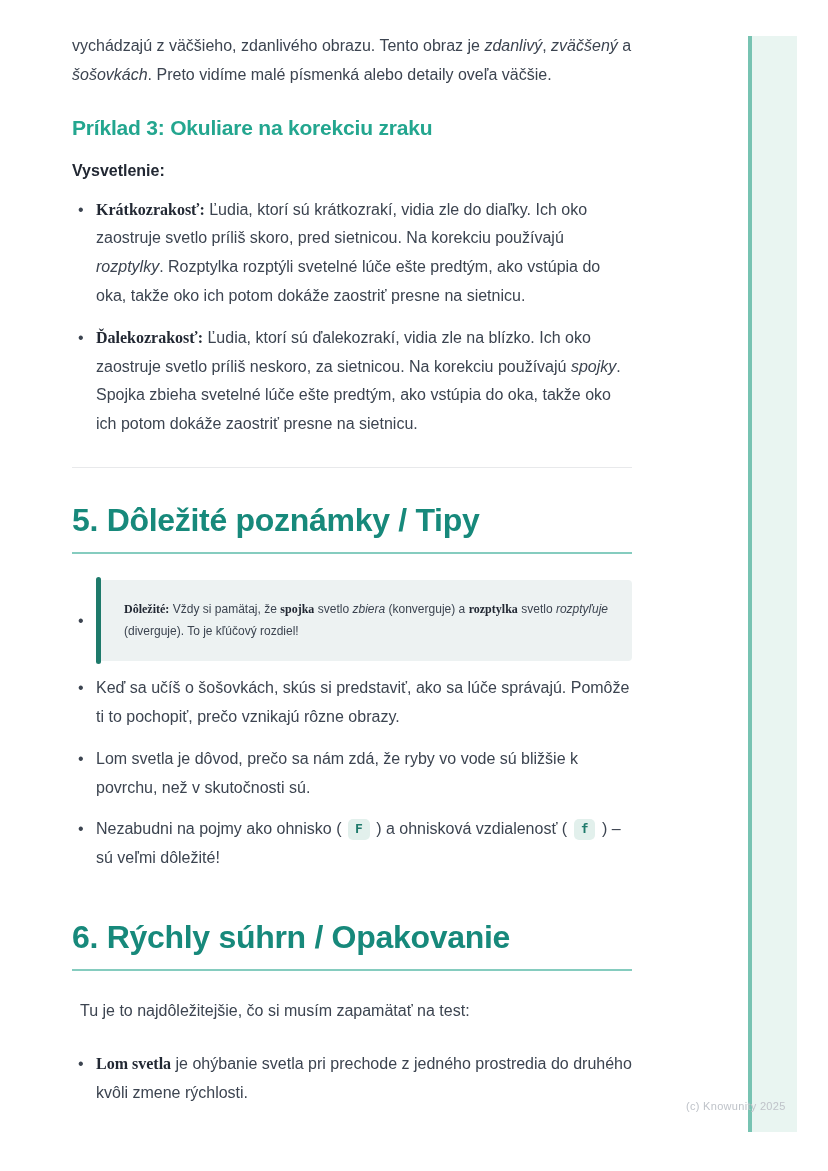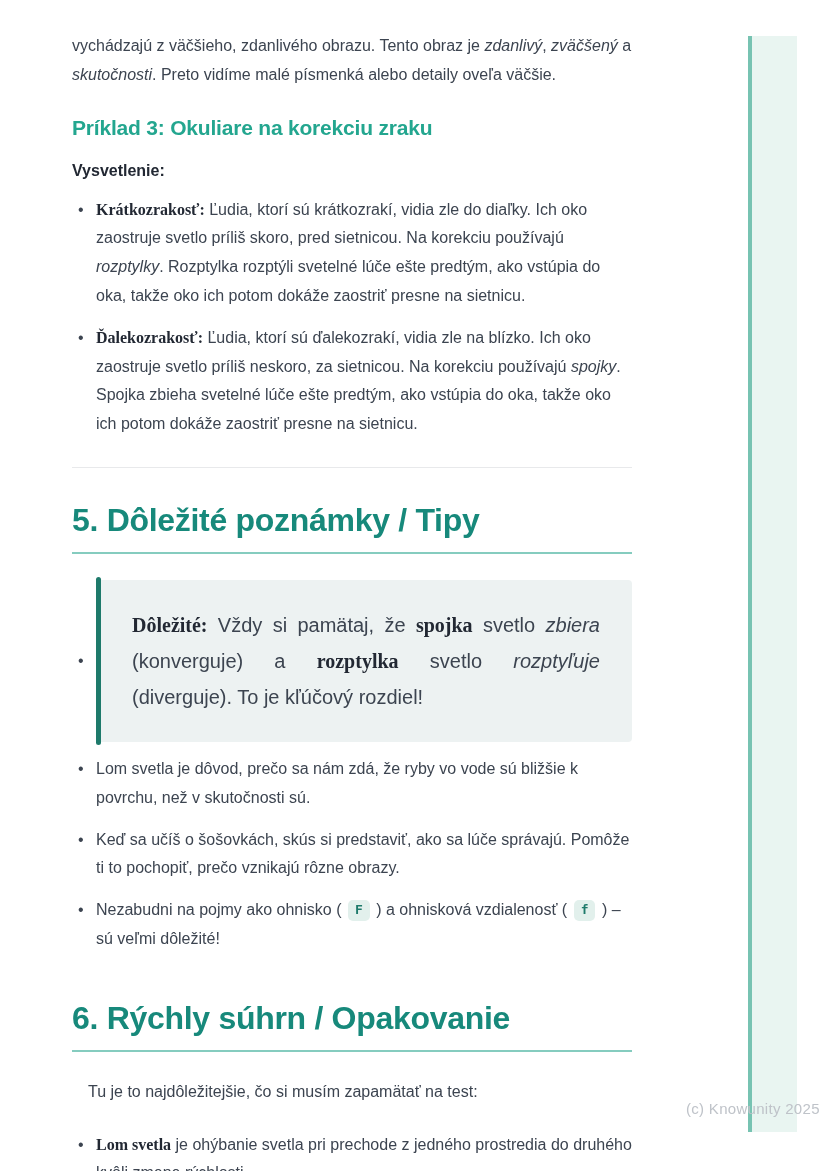--- a/index.html
+++ b/index.html
@@ -80,89 +80,89 @@
   }
   .callout::before{
     content:"";
     position:absolute;
     left:0;top:-3px;bottom:-3px;
     width:5px;
     border-radius:4px;
     background:var(--callout_border,#1E7A6B);
   }
   .callout p{
-    margin:12px;
-    font-size:20px;
+    margin:4px;
+    font-size:12px;
     line-height:1.8;
     text-align:justify;
   }
   .b{font-weight:700;color:var(--text_bold,#222833);font-family:Liberation Serif, serif;}
   .i{font-style:italic;text-align:center;}
   code.badge{
     display:inline-block;
     background:var(--badge_bg,#E2F0EC);
     color:var(--badge_text,#1E7A6B);
     font-family:"DejaVu Sans Mono","Liberation Mono",monospace;
     font-weight:700;
     font-size:13px;
     line-height:1.3;
     padding:2px 7px;
     margin:0 2px;
     border-radius:5px;
     vertical-align:1px;
   }
   p.summary-intro{
-    margin:0 0 24px 16px;
+    margin:0 0 24px 8px;
     font-size:16px;
     line-height:1.8;
   }
   .side-band{
     position:absolute;
     left:748px;top:36px;
     width:45px;height:1096px;
     background:var(--band_fill,#E9F5F1);
     border-left:4px solid var(--band_line,#77C3B2);
   }
   .watermark{
     position:absolute;
     left:686px;top:1100px;
-    font-size:15px;
+    font-size:11px;
     letter-spacing:0.3px;
     color:var(--watermark,#BFC3C9);
     z-index:2;
   }
 </style>
 </head>
 <body>
 
 <div class="content">
 
-  <p class="body-text"><span class="">vychádzajú z väčšieho, zdanlivého obrazu. Tento obraz je </span><span class="i">zdanlivý</span><span class="">, </span><span class="i">zväčšený</span><span class=""> a </span><span class="i">skutočnosti</span><span class="">. Preto vidíme malé písmenká alebo detaily oveľa väčšie.</span></p>
+  <p class="body-text"><span class="">vychádzajú z väčšieho, zdanlivého obrazu. Tento obraz je </span><span class="i">zdanlivý</span><span class="">, </span><span class="i">zväčšený</span><span class=""> a </span><span class="i">šošovkách</span><span class="">. Preto vidíme malé písmenká alebo detaily oveľa väčšie.</span></p>
 
   <h3 class="example-title">Príklad 3: Okuliare na korekciu zraku</h3>
 
   <p class="bold-label">Vysvetlenie:</p>
 
   <ul class="bullet-list">
     <li><span class="b ">Krátkozrakosť:</span><span class=""> Ľudia, ktorí sú krátkozrakí, vidia zle do diaľky. Ich oko zaostruje svetlo príliš skoro, pred sietnicou. Na korekciu používajú </span><span class="i">rozptylky</span><span class="">. Rozptylka rozptýli svetelné lúče ešte predtým, ako vstúpia do oka, takže oko ich potom dokáže zaostriť presne na sietnicu.</span></li>
     <li><span class="b ">Ďalekozrakosť:</span><span class=""> Ľudia, ktorí sú ďalekozrakí, vidia zle na blízko. Ich oko zaostruje svetlo príliš neskoro, za sietnicou. Na korekciu používajú </span><span class="i">spojky</span><span class="">. Spojka zbieha svetelné lúče ešte predtým, ako vstúpia do oka, takže oko ich potom dokáže zaostriť presne na sietnicu.</span></li>
   </ul>
 
   <hr class="divider">
 
   <h2 class="section-title">5. Dôležité poznámky / Tipy</h2>
 
   <ul class="bullet-list">
     <li class="callout-item">
       <div class="callout">
         <p><span class="b ">Dôležité:</span><span class=""> Vždy si pamätaj, že </span><span class="b ">spojka</span><span class=""> svetlo </span><span class="i">zbiera</span><span class=""> (konverguje) a </span><span class="b ">rozptylka</span><span class=""> svetlo </span><span class="i">rozptyľuje</span><span class=""> (diverguje). To je kľúčový rozdiel!</span></p>
       </div>
     </li>
+    <li><span class="">Keď sa učíš o šošovkách, skús si predstaviť, ako sa lúče správajú. Pomôže ti to pochopiť, prečo vznikajú rôzne obrazy.</span></li>
     <li><span class="">Lom svetla je dôvod, prečo sa nám zdá, že ryby vo vode sú bližšie k povrchu, než v skutočnosti sú.</span></li>
-    <li><span class="">Keď sa učíš o šošovkách, skús si predstaviť, ako sa lúče správajú. Pomôže ti to pochopiť, prečo vznikajú rôzne obrazy.</span></li>
     <li><span class="">Nezabudni na pojmy ako ohnisko ( </span><code class="badge">F</code><span class=""> ) a ohnisková vzdialenosť ( </span><code class="badge">f</code><span class=""> ) – sú veľmi dôležité!</span></li>
   </ul>
 
   <h2 class="section-title gap-large">6. Rýchly súhrn / Opakovanie</h2>
 
   <p class="summary-intro">Tu je to najdôležitejšie, čo si musím zapamätať na test:</p>
 
   <ul class="bullet-list">
     <li><span class="b ">Lom svetla</span><span class=""> je ohýbanie svetla pri prechode z jedného prostredia do druhého kvôli zmene rýchlosti.</span></li>
 

